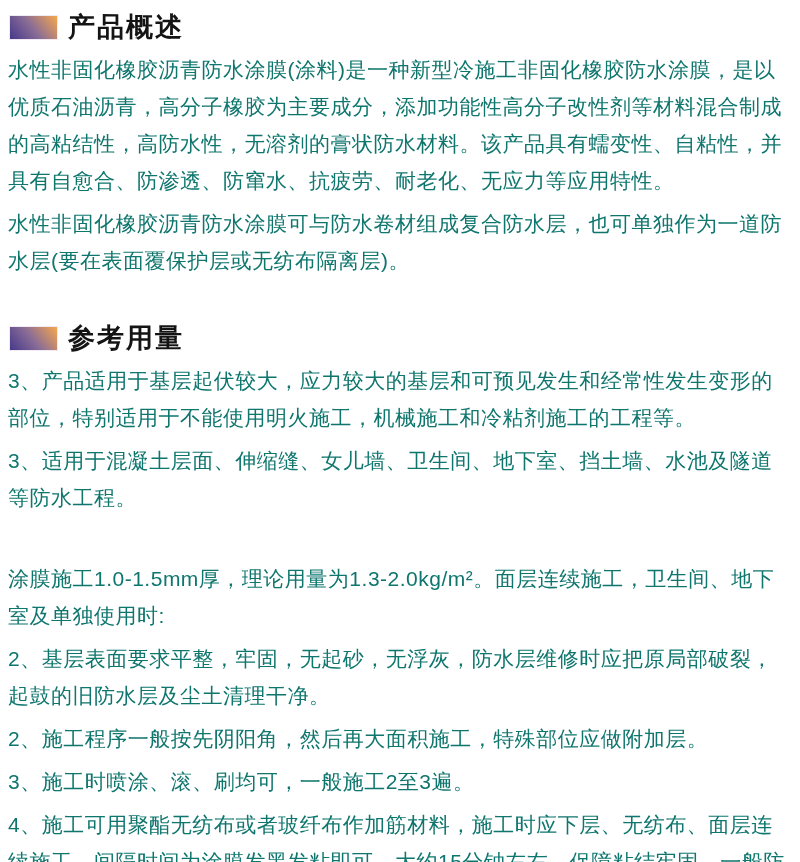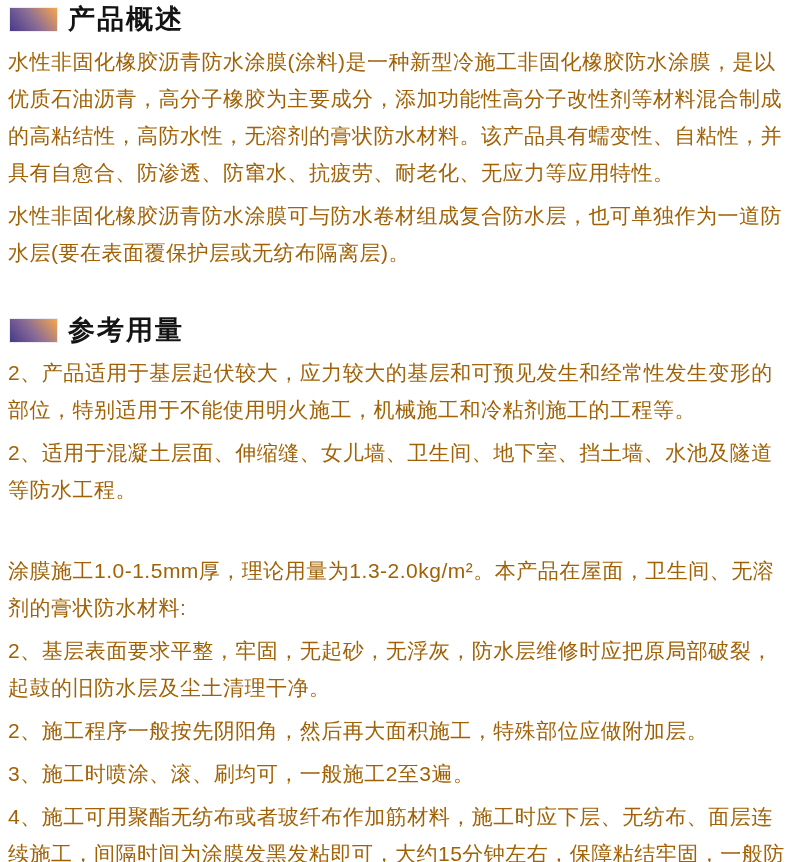--- a/index.html
+++ b/index.html
@@ -5,21 +5,21 @@
   html, body {
     margin: 0;
     padding: 0;
     background: #ffffff;
     font-family: "Liberation Sans", "DejaVu Sans", sans-serif;
   }
   .page {
     width: 800px;
     height: 862px;
     box-sizing: border-box;
-    padding: 4px 8px 0 8px;
+    padding: 12px 8px 0 8px;
     background: #ffffff;
     overflow: hidden;
   }
   .section {
     margin: 0 0 0 0;
   }
   .section + .section {
     margin-top: 44px;
   }
   .section-header {
@@ -40,21 +40,21 @@
     font-size: 27px;
     line-height: 30px;
     font-weight: 700;
     color: #141414;
     letter-spacing: 2px;
   }
   .section-body p {
     margin: 0 0 6px 0;
     font-size: 21px;
     line-height: 37px;
-    color: #a16207;
+    color: #0f766e;
     letter-spacing: 0.5px;
     word-break: break-all;
   }
   .section-body p:last-child {
     margin-bottom: 0;
   }
 </style>
 </head>
 <body>
 
@@ -70,28 +70,28 @@
       <p>水性非固化橡胶沥青防水涂膜可与防水卷材组成复合防水层，也可单独作为一道防水层(要在表面覆保护层或无纺布隔离层)。</p>
     </div>
   </div>
 
   <div class="section">
     <div class="section-header">
       <span class="accent-bar"></span>
       <h2 class="section-title">参考用量</h2>
     </div>
     <div class="section-body">
-      <p>2、产品适用于基层起伏较大，应力较大的基层和可预见发生和经常性发生变形的部位，特别适用于不能使用明火施工，机械施工和冷粘剂施工的工程等。</p>
-      <p>2、适用于混凝土层面、伸缩缝、女儿墙、卫生间、地下室、挡土墙、水池及隧道等防水工程。</p>
+      <p>3、产品适用于基层起伏较大，应力较大的基层和可预见发生和经常性发生变形的部位，特别适用于不能使用明火施工，机械施工和冷粘剂施工的工程等。</p>
+      <p>3、适用于混凝土层面、伸缩缝、女儿墙、卫生间、地下室、挡土墙、水池及隧道等防水工程。</p>
     </div>
   </div>
 
   <div class="section">
     <div class="section-body">
-      <p>涂膜施工1.0-1.5mm厚，理论用量为1.3-2.0kg/m²。本产品在屋面，卫生间、无溶剂的膏状防水材料:</p>
+      <p>涂膜施工1.0-1.5mm厚，理论用量为1.3-2.0kg/m²。面层连续施工，卫生间、地下室及单独使用时:</p>
       <p>2、基层表面要求平整，牢固，无起砂，无浮灰，防水层维修时应把原局部破裂，起鼓的旧防水层及尘土清理干净。</p>
       <p>2、施工程序一般按先阴阳角，然后再大面积施工，特殊部位应做附加层。</p>
       <p>3、施工时喷涂、滚、刷均可，一般施工2至3遍。</p>
       <p>4、施工可用聚酯无纺布或者玻纤布作加筋材料，施工时应下层、无纺布、面层连续施工，间隔时间为涂膜发黑发粘即可，大约15分钟左右，保障粘结牢固，一般防水工程涂膜2mm厚时每平方用料约2.5kg-3kg左右。</p>
     </div>
   </div>
 
 </div>
 
 </body></html>

